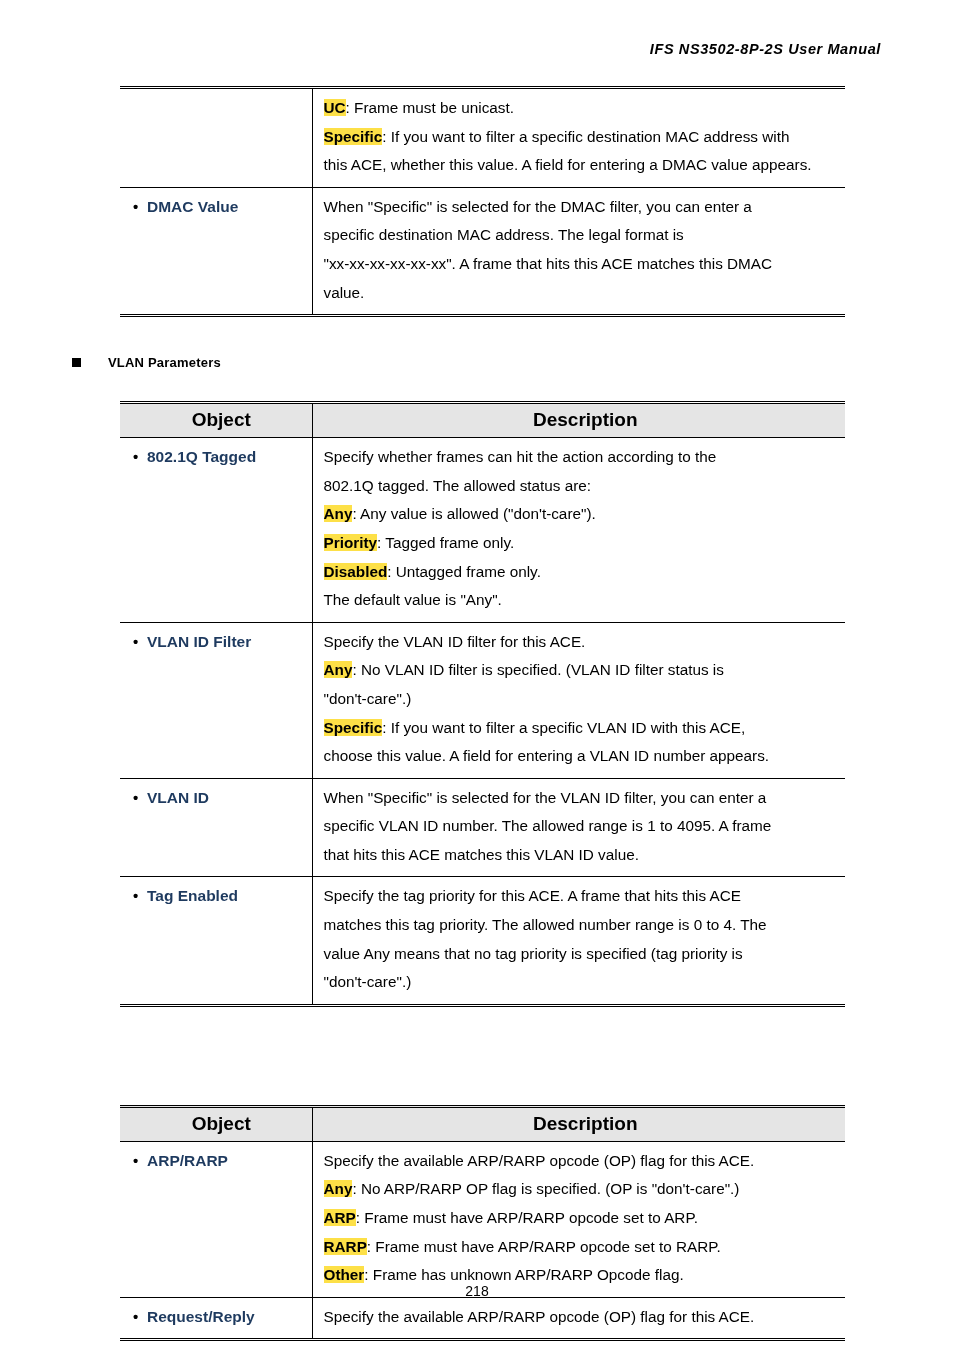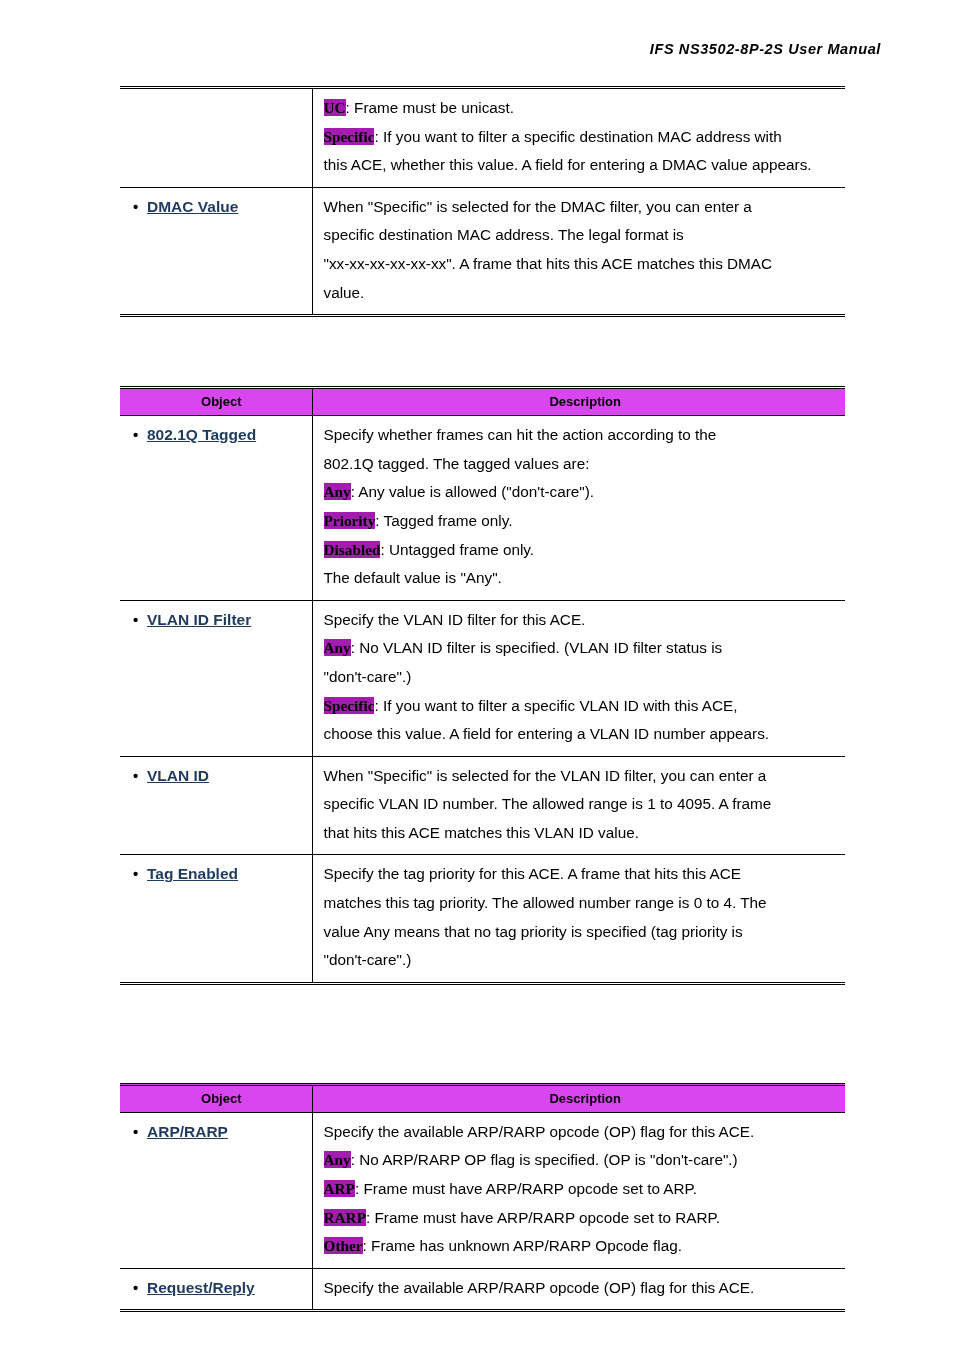--- a/index.html
+++ b/index.html
@@ -75,23 +75,23 @@
     border-top: 1.2px solid #000;
   }
   
   table.doc-table td.cell-desc,
   table.doc-table th.cell-desc {
     border-left: 1.2px solid #000;
   }
 
   
   tr.hdr-row th {
-    background: #d946ef;
-    font-weight: bold;
-    font-size: 13px;
+    background: #e5e5e5;
+    font-weight: bold;
+    font-size: 19px;
     border-bottom: 1.2px solid #000;
   }
   tr.hdr-row th .pad { padding: 5px 0 6px 11px; }
   tr.hdr-row th.cell-desc .pad { padding-left: 13px; }
 
   
   .obj-item {
     color: #1e3a5f;
     font-weight: bold;
     font-size: 15.5px;
@@ -104,39 +104,37 @@
     width: 14px;
     color: #000;
     font-size: 15px;
     line-height: 28.5px;
     vertical-align: top;
   }
   .obj-item .obj-label {
     display: inline-block;
     vertical-align: top;
     line-height: 28.5px;
-    text-decoration: underline;
   }
   .obj-blank { padding: 5px 6px 7px 13px; min-height: 10px; }
 
   
   .desc-cell {
     padding: 5px 10px 7px 11px;
     font-size: 15.3px;
     line-height: 28.6px;
   }
   .desc-cell p {
     margin: 0;
     padding: 0;
     line-height: 28.6px;
   }
   .hl {
-    background: #a21caf;
-    font-weight: bold;
-    font-family: Liberation Serif, serif;
+    background: #fde047;
+    font-weight: bold;
   }
 
   
   .section-head {
     margin-left: 72px;
     font-size: 13px;
     font-weight: bold;
     display: flex;
     align-items: flex-start;
   }
@@ -215,20 +213,24 @@
                   <p>value.</p>
                 </div>
               </td>
             </tr>
           </tbody>
       </table>
     </div>
 
     <div class="sp-1"></div>
 
+    <div class="section-head">
+      <span class="sq"></span>
+      <span class="sq-label">VLAN Parameters</span>
+    </div>
 
     <div class="sp-2"></div>
 
     <div class="tbl-wrap">
       <table class="doc-table hdr-top">
         <colgroup>
             <col class="col-obj">
             <col class="col-desc">
           </colgroup>
         <thead>
@@ -242,21 +244,21 @@
           </tr>
         </thead>
         <tbody>
             <tr>
               <td>
                 <div class="obj-item"><span class="bullet">•</span><span class="obj-label">802.1Q Tagged</span></div>
               </td>
               <td class="cell-desc">
                 <div class="desc-cell">
                   <p>Specify whether frames can hit the action according to the</p>
-                  <p>802.1Q tagged. The tagged values are:</p>
+                  <p>802.1Q tagged. The allowed status are:</p>
                   <p><span class="hl">Any</span>: Any value is allowed ("don't-care").</p>
                   <p><span class="hl">Priority</span>: Tagged frame only.</p>
                   <p><span class="hl">Disabled</span>: Untagged frame only.</p>
                   <p>The default value is "Any".</p>
                 </div>
               </td>
             </tr>
             <tr>
               <td>
                 <div class="obj-item"><span class="bullet">•</span><span class="obj-label">VLAN ID Filter</span></div>
@@ -348,14 +350,15 @@
                   <p>Specify the available ARP/RARP opcode (OP) flag for this ACE.</p>
                 </div>
               </td>
             </tr>
           </tbody>
       </table>
     </div>
 
   </div>
 
+  <div class="page-number">218</div>
 
 </div>
 
 </body></html>

